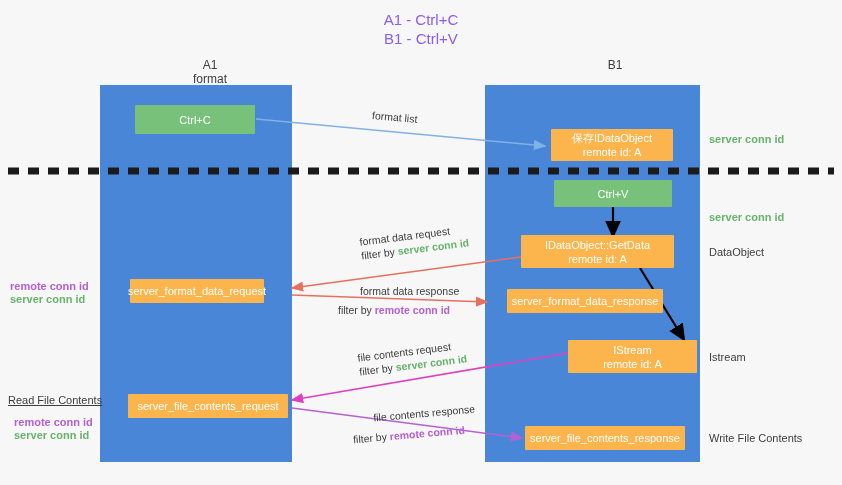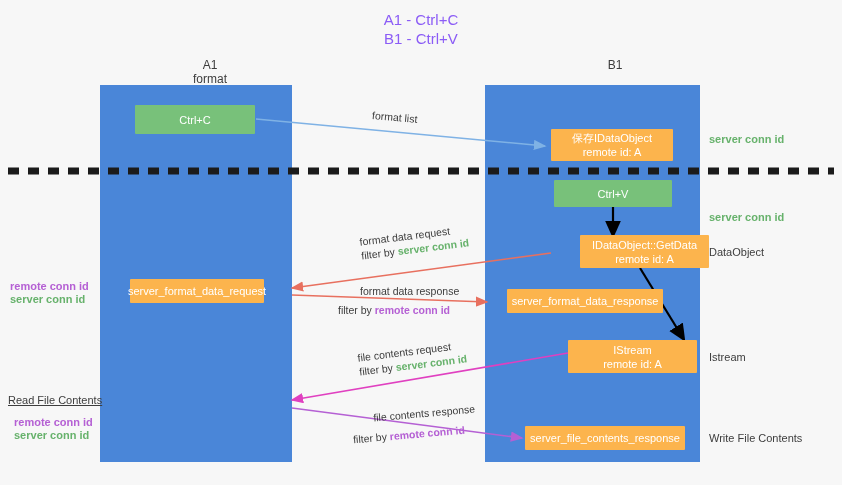--- a/index.html
+++ b/index.html
@@ -156,38 +156,41 @@
 
   <div class="abs box orange" style="left:551px; top:129px; width:122px; height:32px;">
     <div>保存IDataObject</div>
     <div>remote id: A</div>
   </div>
 
   <div class="abs box green" style="left:554px; top:180px; width:118px; height:27px;">
     <div>Ctrl+V</div>
   </div>
 
-  <div class="abs box orange" style="left:580px; top:235px; width:129px; height:33px;">
+  <div class="abs box orange" style="left:521px; top:235px; width:153px; height:33px;">
     <div>IDataObject::GetData</div>
     <div>remote id: A</div>
   </div>
 
   <div class="abs box orange" style="left:130px; top:279px; width:134px; height:24px;">
     <div>server_format_data_request</div>
   </div>
 
   <div class="abs box orange" style="left:490px; top:289px; width:156px; height:24px;margin-left:17px;">
     <div>server_format_data_response</div>
   </div>
 
   <div class="abs box orange" style="left:568px; top:340px; width:129px; height:33px;">
     <div>IStream</div>
     <div>remote id: A</div>
   </div>
 
+  <div class="abs box orange" style="left:128px; top:394px; width:160px; height:24px;">
+    <div>server_file_contents_request</div>
+  </div>
 
   <div class="abs box orange" style="left:525px; top:426px; width:160px; height:24px;">
     <div>server_file_contents_response</div>
   </div>
 
   <div class="abs edge-label" style="left:372px; top:110px; transform:rotate(5deg);">
     <div>format list</div>
   </div>
 
   <div class="abs edge-label" style="left:360px; top:228px; transform:rotate(-7deg);">

